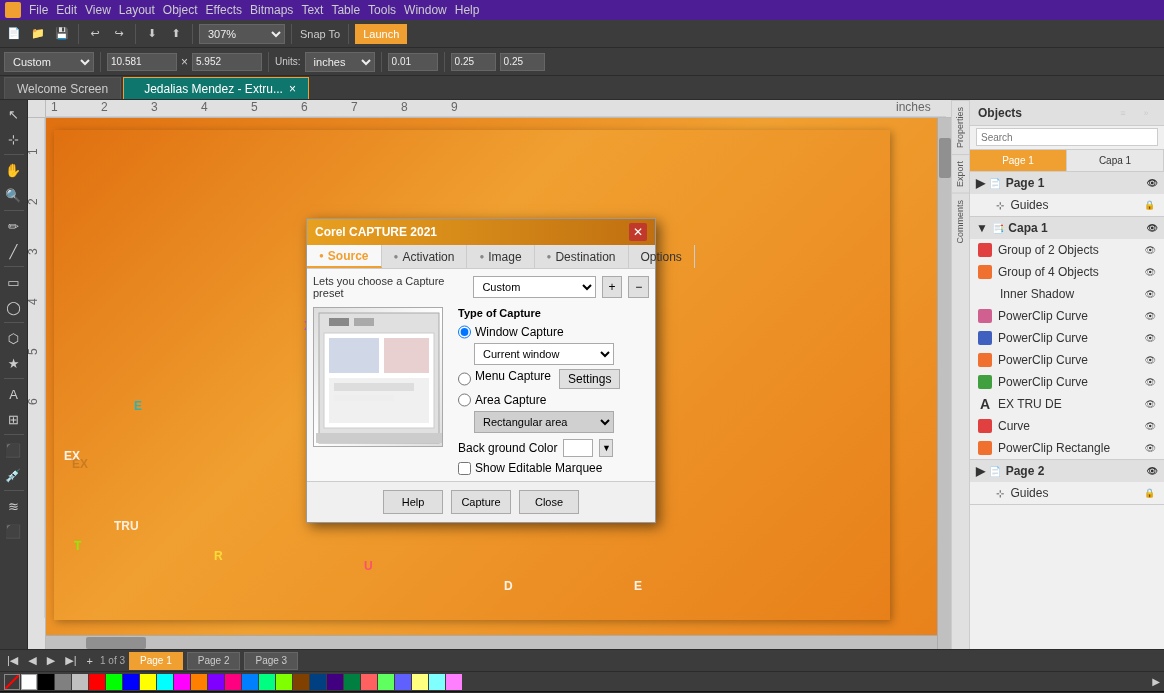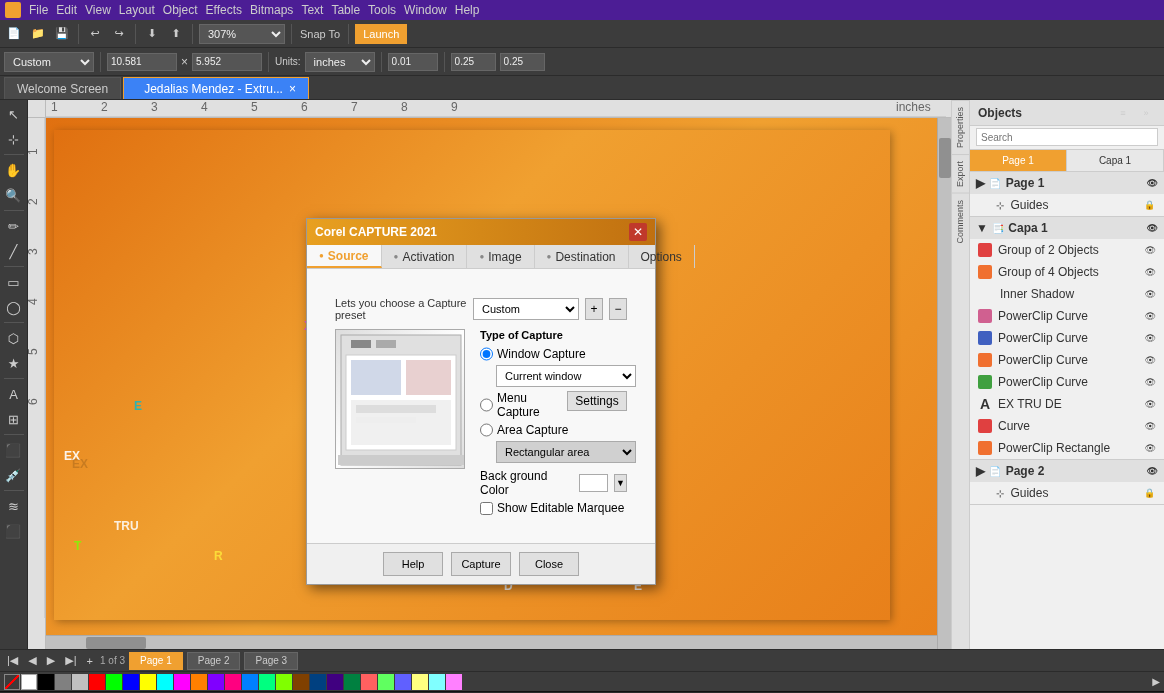--- a/index.html
+++ b/index.html
@@ -10,21 +10,21 @@
     .toolbar-row { height: 28px; background: #3c3c3c; display: flex; align-items: center; padding: 0 4px; gap: 4px; border-bottom: 1px solid #2b2b2b; }
     .toolbar-row2 { height: 28px; background: #3c3c3c; display: flex; align-items: center; padding: 0 4px; gap: 4px; border-bottom: 1px solid #2b2b2b; }
     .tb-btn { height: 20px; min-width: 20px; background: transparent; border: none; color: #ccc; cursor: pointer; display: flex; align-items: center; justify-content: center; font-size: 11px; padding: 0 2px; }
     .tb-select { height: 20px; background: #555; border: 1px solid #666; color: #eee; font-size: 11px; padding: 0 4px; }
     .tb-input { height: 18px; width: 70px; background: #555; border: 1px solid #666; color: #eee; font-size: 10px; padding: 0 3px; }
     .tb-divider { width: 1px; height: 20px; background: #555; margin: 0 2px; }
 
     
     .tabs-row { height: 24px; background: #3c3c3c; display: flex; align-items: flex-end; padding: 0 4px; border-bottom: 1px solid #2b2b2b; }
     .tab { height: 22px; padding: 0 12px; background: #4a4a4a; border: 1px solid #555; border-bottom: none; color: #ccc; cursor: pointer; display: flex; align-items: center; font-size: 11px; margin-right: 2px; }
-    .tab.active { background: #3b82f6; color: #fff; border-color: #f0a030; padding-left: 20px; }
+    .tab.active { background: #0f766e; color: #fff; border-color: #f0a030; padding-left: 20px; }
     .ruler-v { width: 18px; background: #e0e0e0; border-right: 1px solid #bbb; }
     .ruler-h { height: 18px; background: #e0e0e0; border-bottom: 1px solid #bbb; }
 
     
     .canvas-container { flex: 1; position: relative; overflow: hidden; background: #6a6a6a; }
 
     
     .right-panel { width: 195px; background: #f0f0f0; border-left: 1px solid #ccc; display: flex; flex-direction: column; }
     .panel-header { height: 26px; background: #e0e0e0; display: flex; align-items: center; justify-content: space-between; padding: 0 8px; border-bottom: 1px solid #ccc; font-weight: bold; font-size: 11px; color: #333; }
     .panel-search { height: 24px; padding: 2px 6px; border-bottom: 1px solid #ccc; }
@@ -60,21 +60,21 @@
     .page-tabs { height: 22px; background: #3c3c3c; display: flex; align-items: center; padding: 0 4px; gap: 4px; border-top: 1px solid #2b2b2b; }
     .page-nav { color: #ccc; cursor: pointer; padding: 0 3px; font-size: 11px; }
     .page-tab-btn { height: 18px; padding: 0 10px; background: #555; border: 1px solid #666; color: #ccc; font-size: 10px; cursor: pointer; }
     .page-tab-btn.active { background: #f0a030; color: white; border-color: #f0a030; }
     .dialog { position: absolute; top: 100px; left: 260px; width: 350px; background: #f0f0f0; border: 1px solid #999; box-shadow: 4px 4px 12px rgba(0,0,0,0.5); z-index: 100; }
     .dialog-titlebar { height: 26px; background: linear-gradient(to right, #e8a020, #c07010); display: flex; align-items: center; justify-content: space-between; padding: 0 8px; color: white; font-size: 12px; font-weight: bold; }
     .dialog-close { width: 18px; height: 18px; background: #c0392b; border: none; color: white; cursor: pointer; display: flex; align-items: center; justify-content: center; font-size: 12px; border-radius: 2px; }
     .dialog-tabs { display: flex; height: 24px; background: #e0e0e0; border-bottom: 1px solid #ccc; }
     .dialog-tab { padding: 0 12px; display: flex; align-items: center; font-size: 11px; color: #333; cursor: pointer; border-right: 1px solid #ccc; gap: 4px; }
     .dialog-tab.active { background: #f8f8f8; border-bottom: 2px solid #f0a030; color: #f0a030; font-weight: bold; }
-    .dialog-body { padding: 28px; background: #f8f8f8; }
+    .dialog-body { padding: 6px; background: #f8f8f8; }
     .dialog-row { display: flex; align-items: center; margin-bottom: 8px; gap: 6px; }
     .dialog-label { font-size: 11px; color: #333; min-width: 120px; }
     .dialog-select { height: 22px; width: 130px; background: white; border: 1px solid #aaa; font-size: 11px; padding: 0 4px; }
     .dialog-btn-sm { width: 22px; height: 22px; background: #e0e0e0; border: 1px solid #aaa; cursor: pointer; display: flex; align-items: center; justify-content: center; font-size: 12px; }
     .dialog-left { float: left; width: 135px; margin-right: 10px; }
     .dialog-preview { width: 130px; height: 140px; background: white; border: 1px solid #aaa; overflow: hidden; position: relative; }
     .preview-inner { width: 100%; height: 100%; background: linear-gradient(135deg, #ddd 0%, #fff 50%, #ddd 100%); }
     .dialog-right { margin-left: 145px; }
     .radio-group { margin-bottom: 6px; }
     .radio-row { display: flex; gap: 4px; margin-bottom: 4px; font-size: 11px; }

